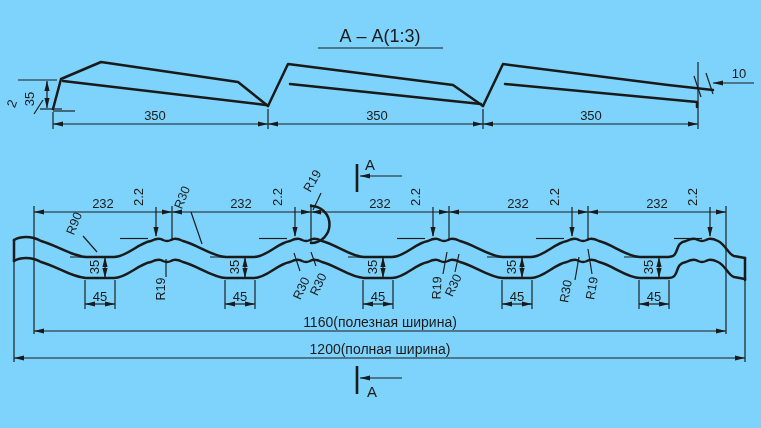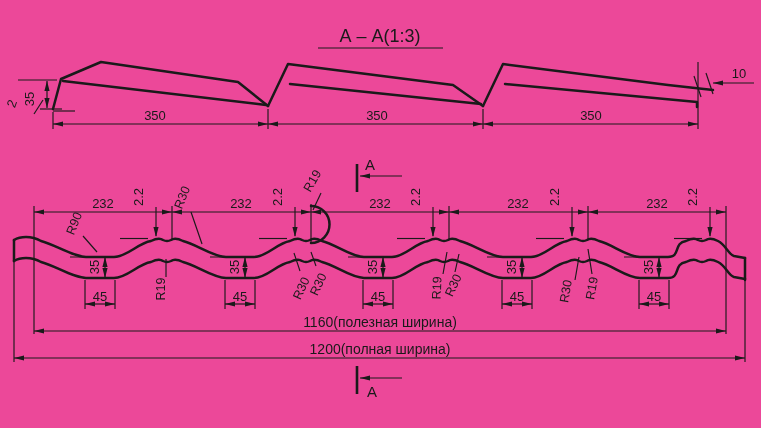--- a/index.html
+++ b/index.html
@@ -1,16 +1,16 @@
 <!DOCTYPE html>
 <html><head>
 <meta charset="utf-8">
 <style>
   html,body{margin:0;padding:0;background:#ffffff;}
-  .stage{position:relative;width:761px;height:428px;background:#ec4899;overflow:hidden;}
+  .stage{position:relative;width:761px;height:428px;background:#7dd3fc;overflow:hidden;}
   svg{display:block;}
   text{font-family:"Liberation Sans","DejaVu Sans",sans-serif;fill:#1a1a1a;}
   .dimtxt{font-size:13px;}
   .radtxt{font-size:12.5px;}
   .bigtxt{font-size:14px;}
   .titletxt{font-size:18px;}
   .marktxt{font-size:15px;}
   .obj{stroke:#1a1a1a;stroke-width:2.5;fill:none;stroke-linejoin:round;stroke-linecap:round;}
   .dim{stroke:#1a1a1a;stroke-width:1.15;fill:none;}
   .thick{stroke:#1a1a1a;stroke-width:2.6;fill:none;}

